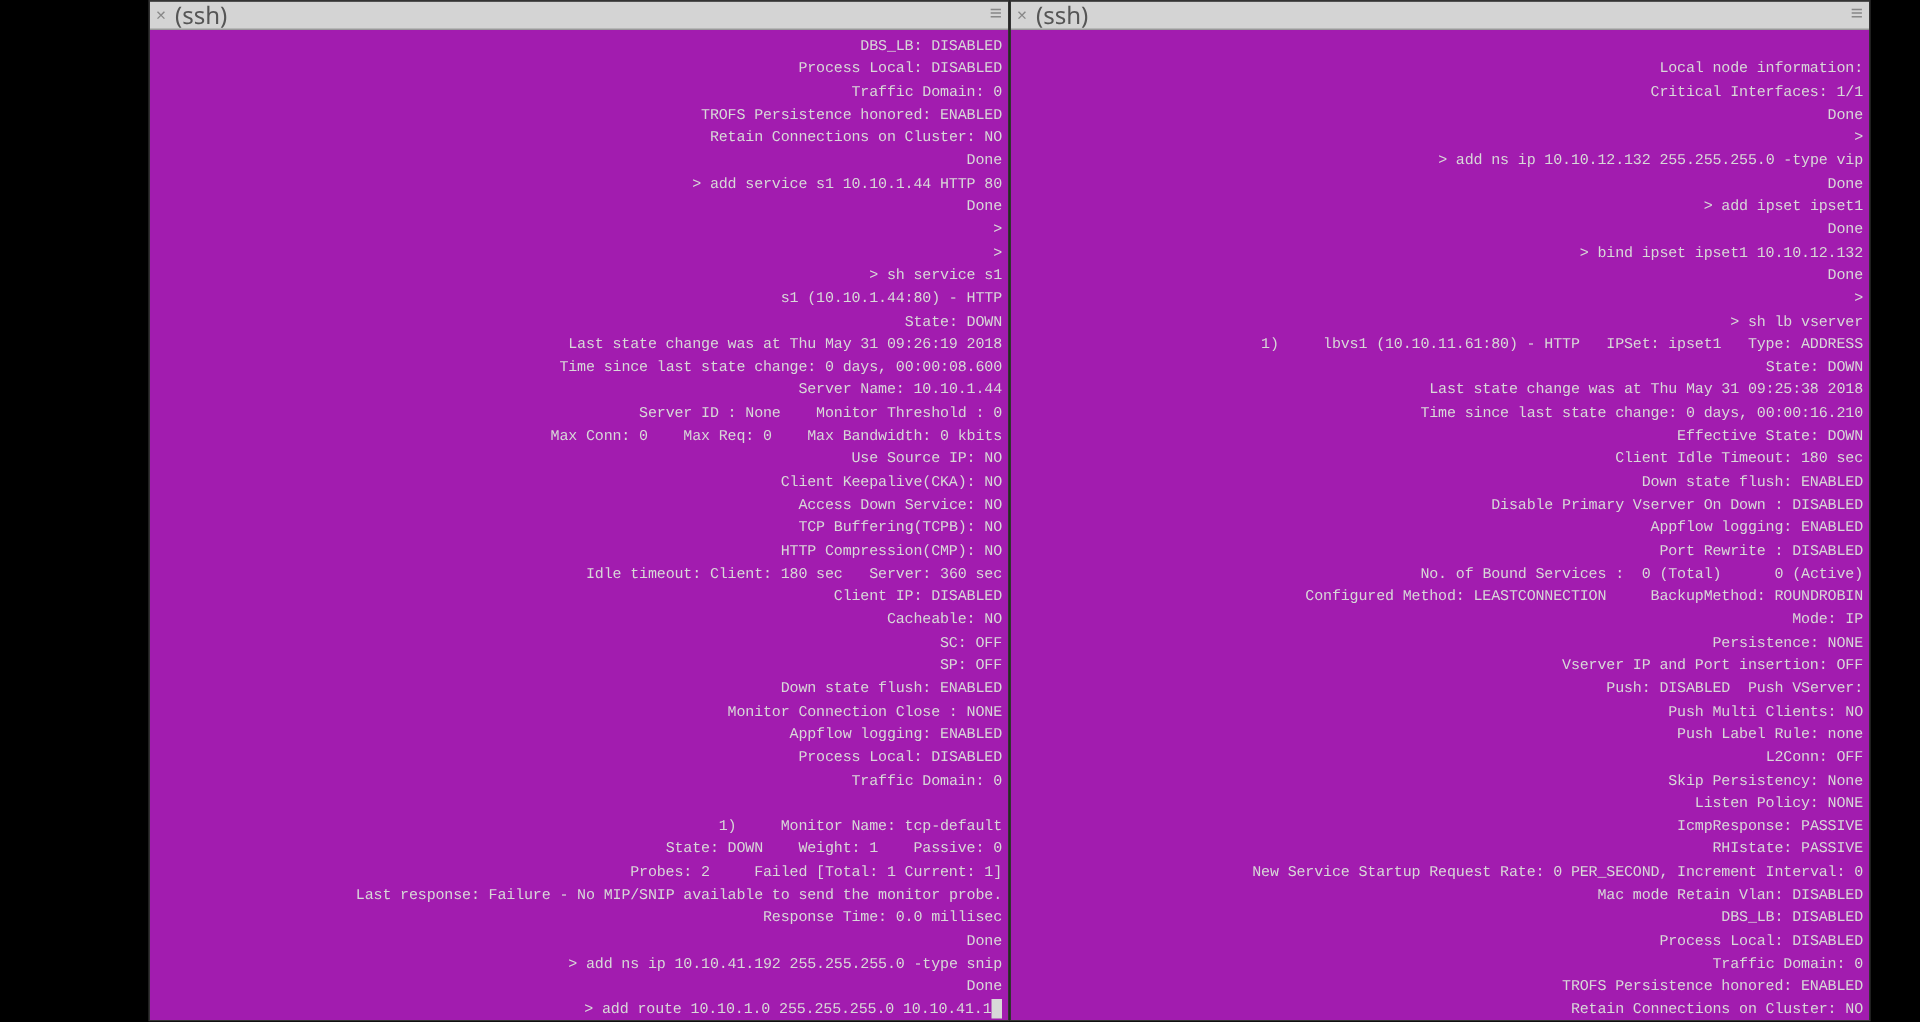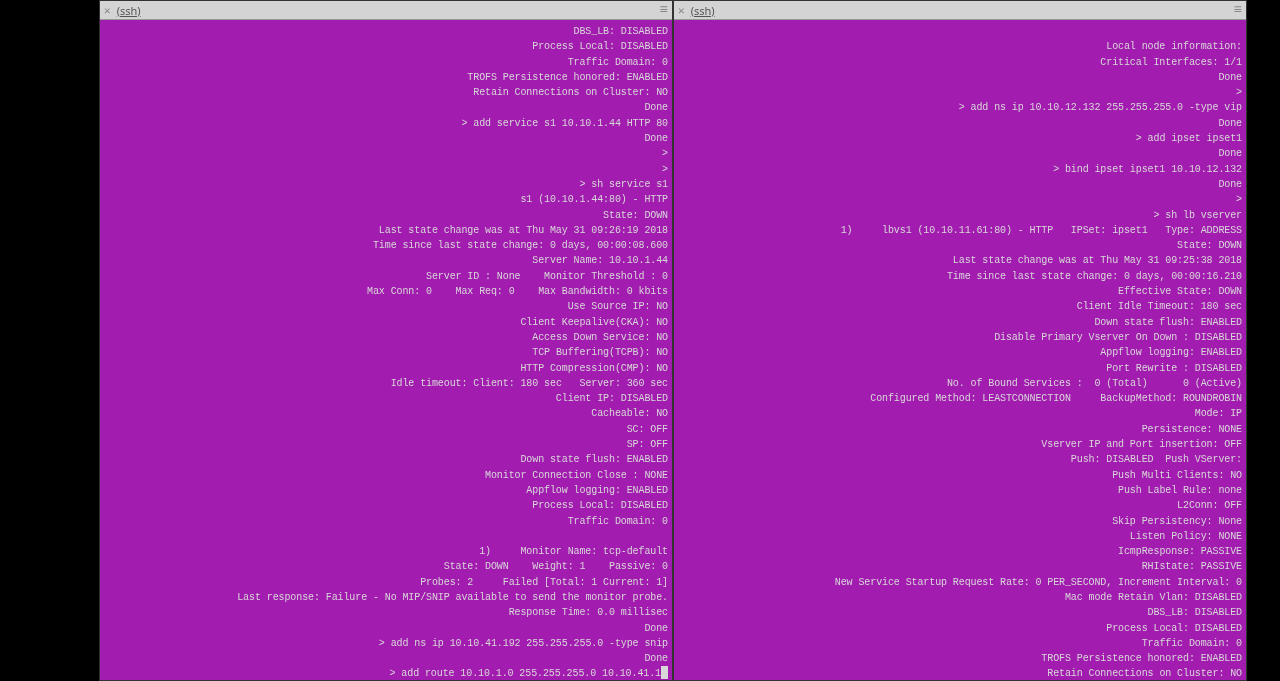--- a/index.html
+++ b/index.html
@@ -39,23 +39,22 @@
       gap: 6px;
       border-bottom: 1px solid #999;
     }
     .tab-close {
       color: #888;
       font-size: 11px;
       cursor: pointer;
     }
     .tab-title {
       color: #555;
-      font-size: 11px;
+      font-size: 16px;
       font-family: system-ui, sans-serif;
-      text-decoration: underline;
     }
     .tab-menu {
       margin-left: auto;
       color: #888;
       font-size: 14px;
       cursor: pointer;
     }
     .terminal {
       flex: 1;
       background: #a21caf;

